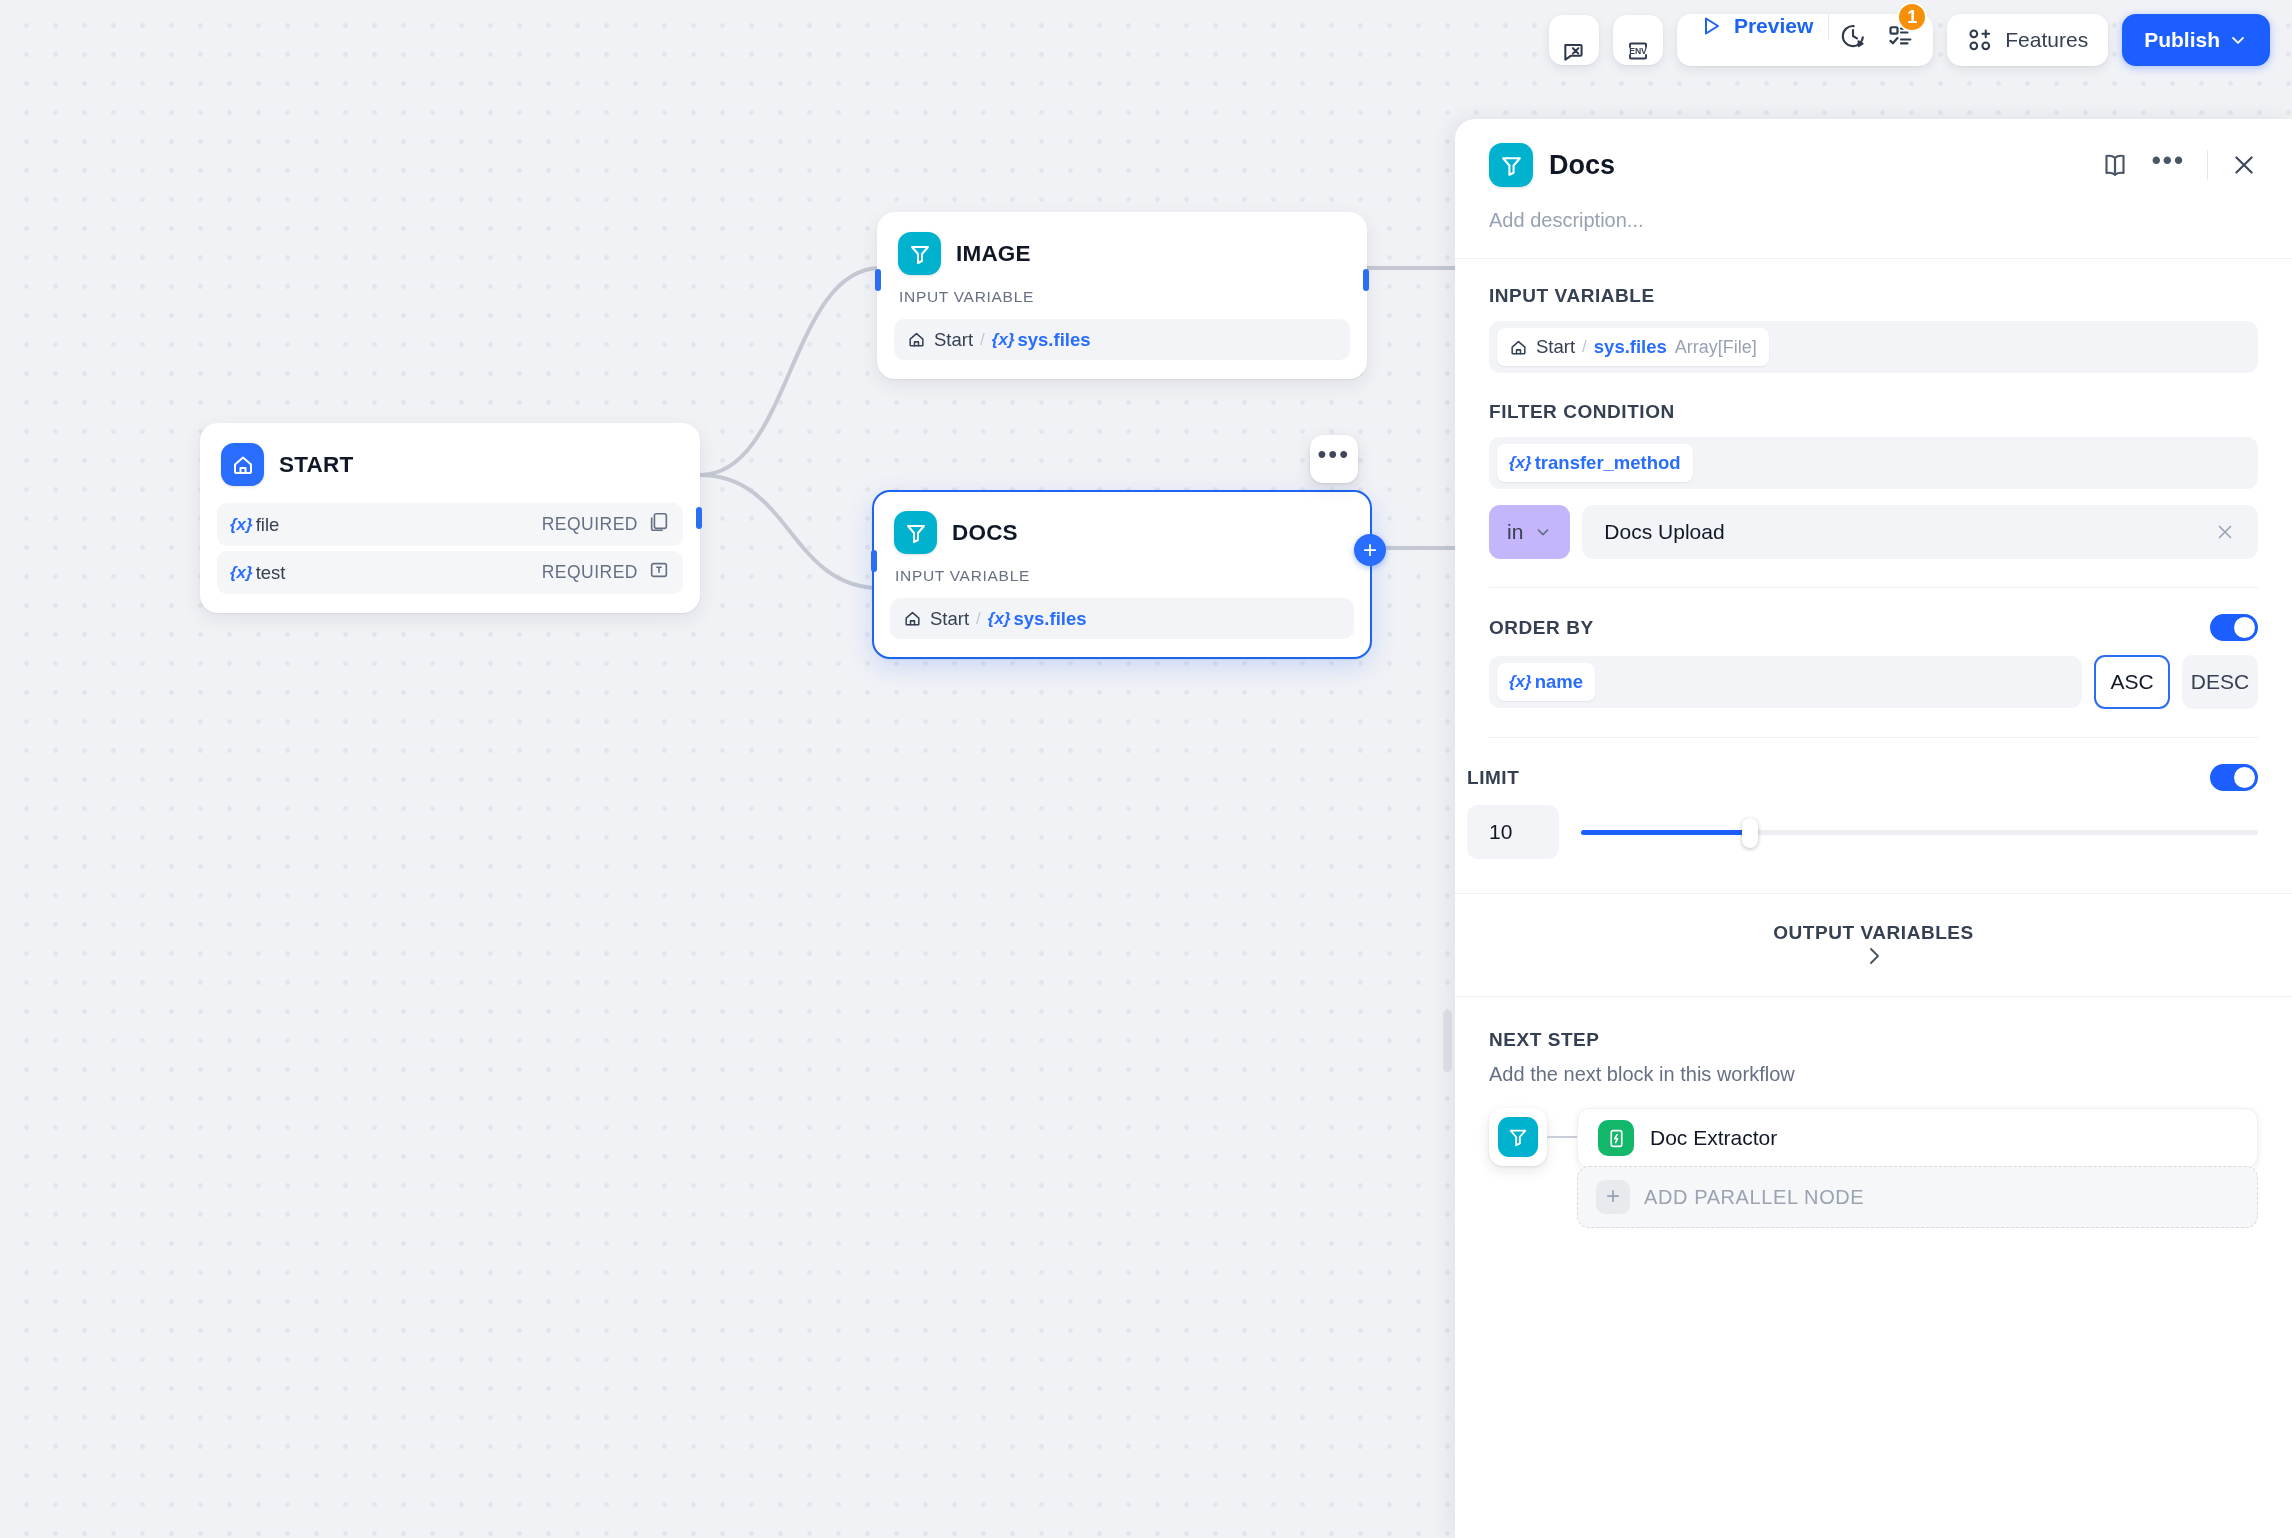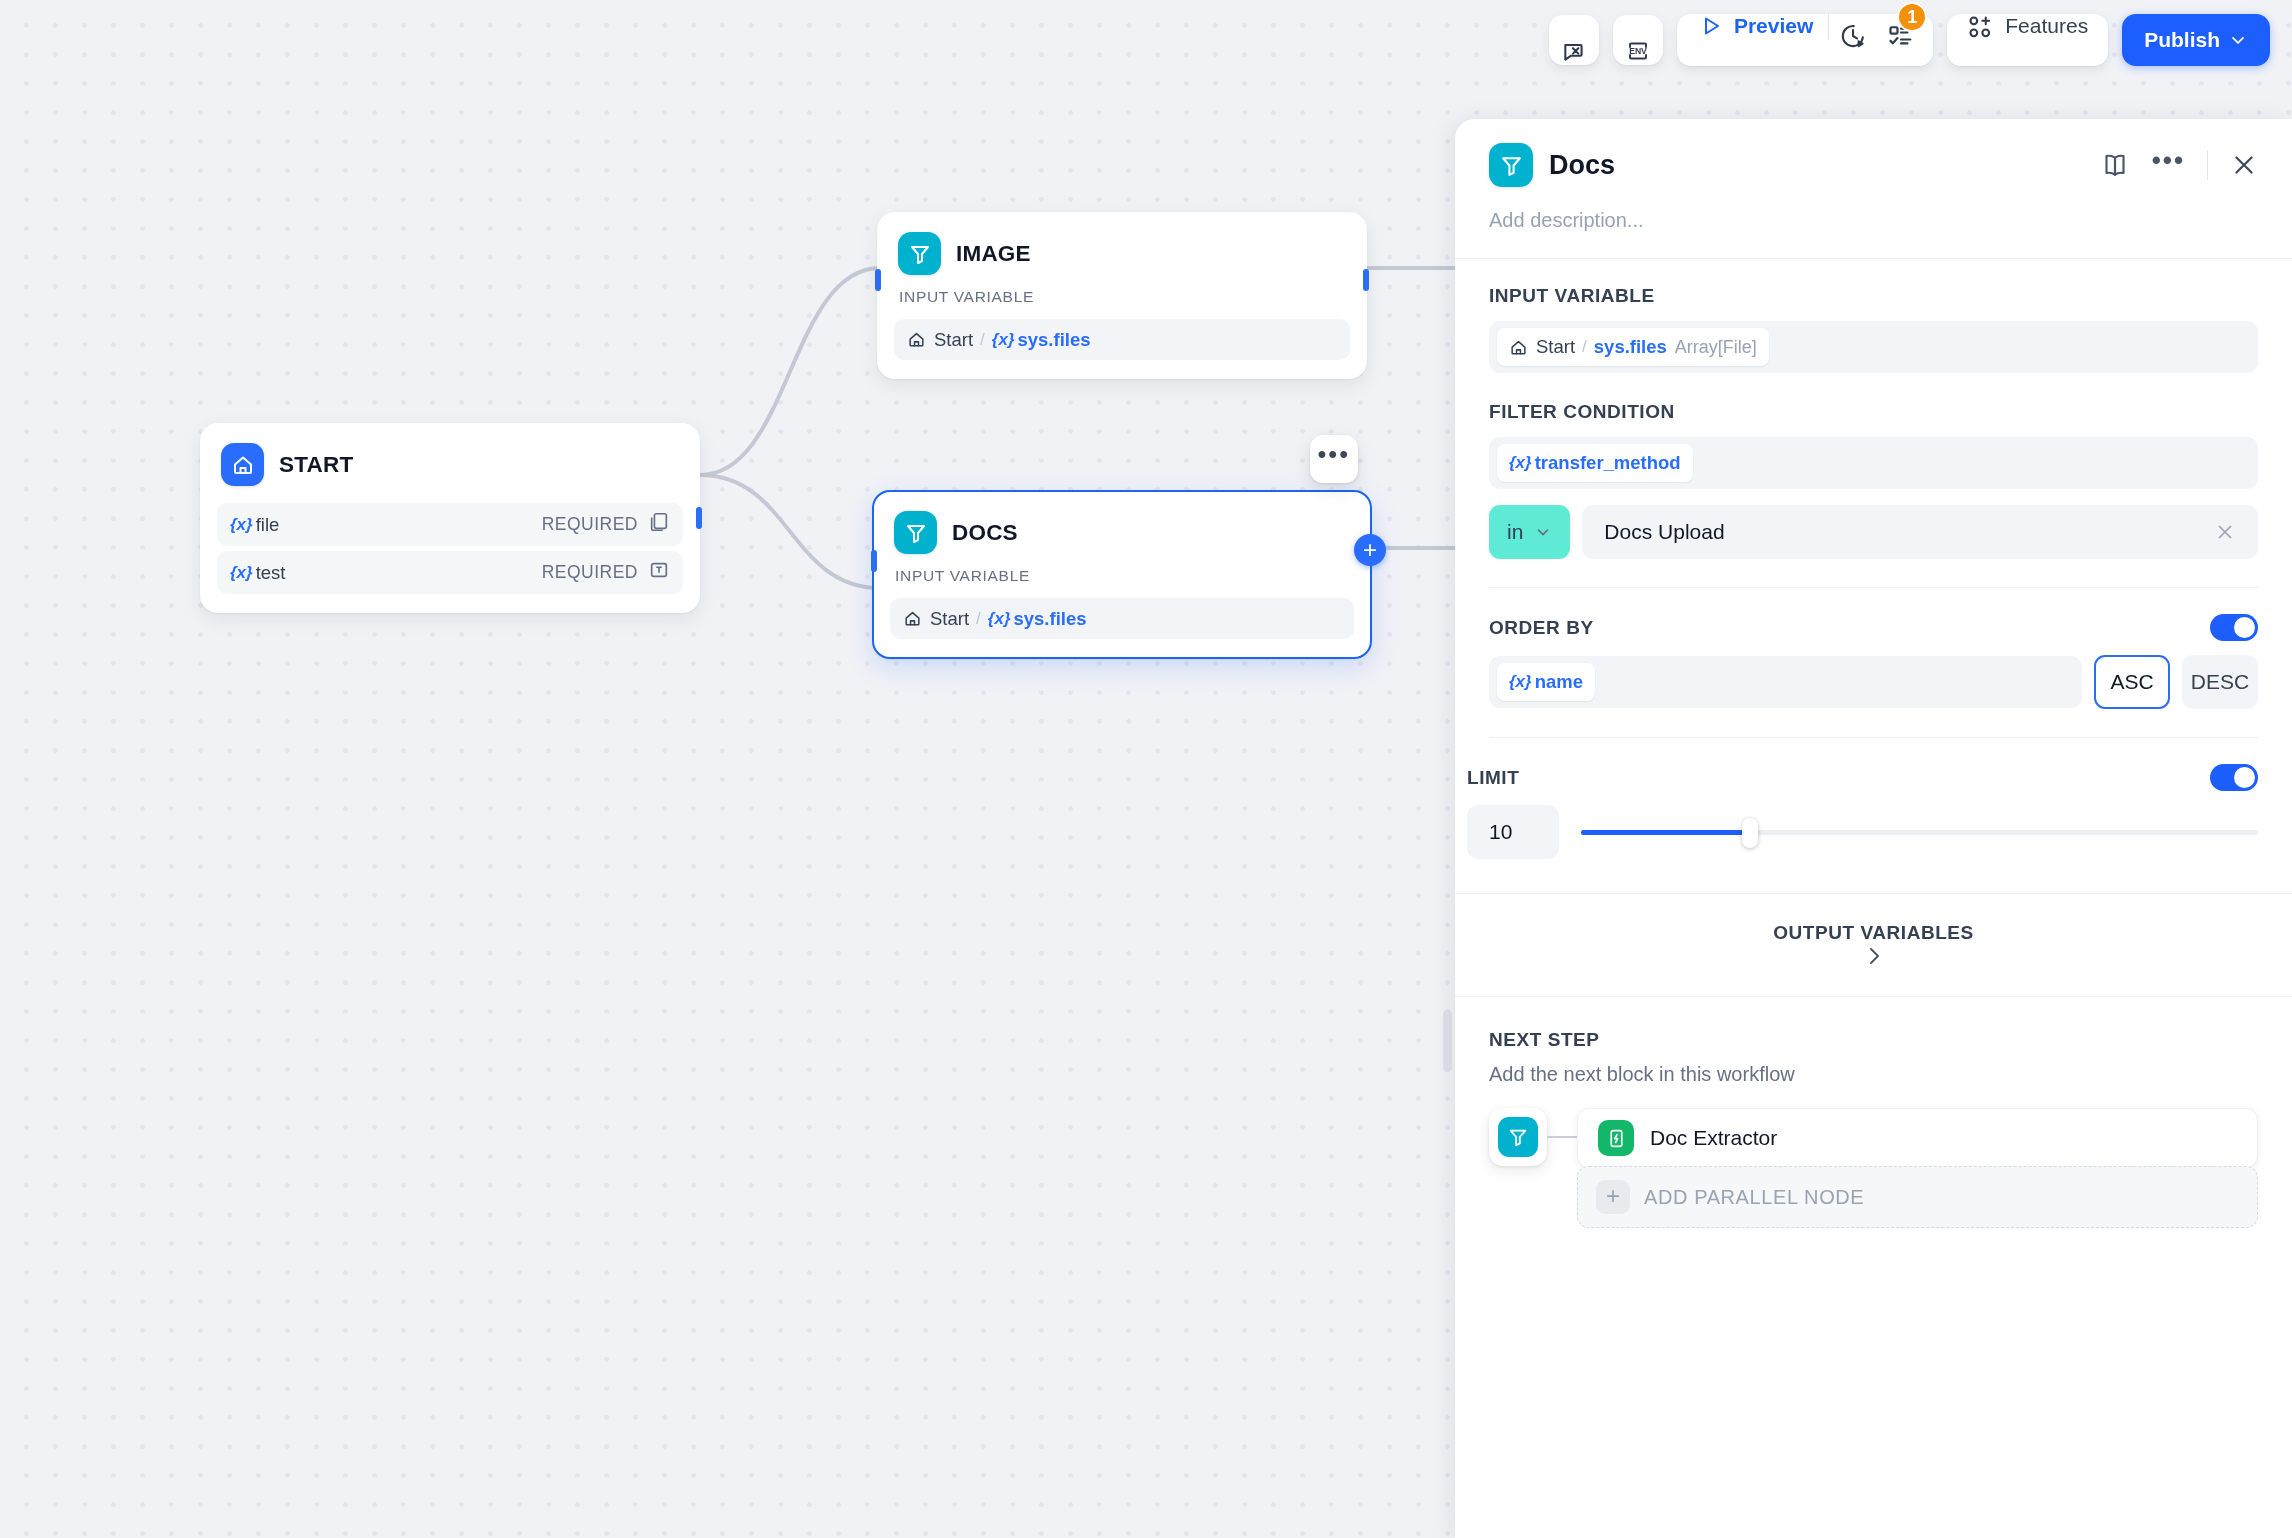--- a/index.html
+++ b/index.html
@@ -113,21 +113,21 @@
   .badge {
     position: absolute; top: -12px; right: -2px;
     min-width: 30px; height: 30px; border-radius: 15px;
     background: #f79009; color: #fff;
     font-size: 18px; font-weight: 700;
     display: flex; align-items: center; justify-content: center;
     border: 2px solid #fff;
   }
   .tb-features {
     height: 52px; border-radius: 14px; background: #fff;
-    display: flex; gap: 12px; padding: 0 20px;
+    display: flex; align-items: center; gap: 12px; padding: 0 20px;
     color: #354052; font-size: 21px; font-weight: 500;
     box-shadow: 0 1px 2px rgba(16,24,40,.06), 0 4px 12px rgba(16,24,40,.08);
   }
   .tb-publish {
     height: 52px; border-radius: 14px; background: #1c5eff;
     display: flex; align-items: center; gap: 8px; padding: 0 22px;
     color: #fff; font-size: 21px; font-weight: 700;
     box-shadow: 0 2px 8px rgba(28,94,255,.35);
   }
 
@@ -171,21 +171,21 @@
   .chip {
     background: #fff; border-radius: 8px; height: 38px;
     display: flex; align-items: center; padding: 0 12px;
     box-shadow: 0 1px 2px rgba(16,24,40,.07);
     font-size: 19px;
   }
   .type-tag { color: #98a2b3; font-size: 18px; margin-left: 8px; }
 
   .cond-row { display: flex; align-items: center; gap: 12px; margin-top: 16px; }
   .op-select {
-    background: #5eead4; border-radius: 11px; height: 54px;
+    background: #c4b5fd; border-radius: 11px; height: 54px;
     display: flex; align-items: center; gap: 11px; padding: 0 18px;
     font-size: 21px; color: #354052;
   }
   .val-input {
     flex: 1 1 auto; background: #f2f4f7; border-radius: 11px; height: 54px;
     display: flex; align-items: center; padding: 0 22px;
     font-size: 21px; color: #101828;
   }
   .val-input .grow { flex: 1 1 auto; }
 

